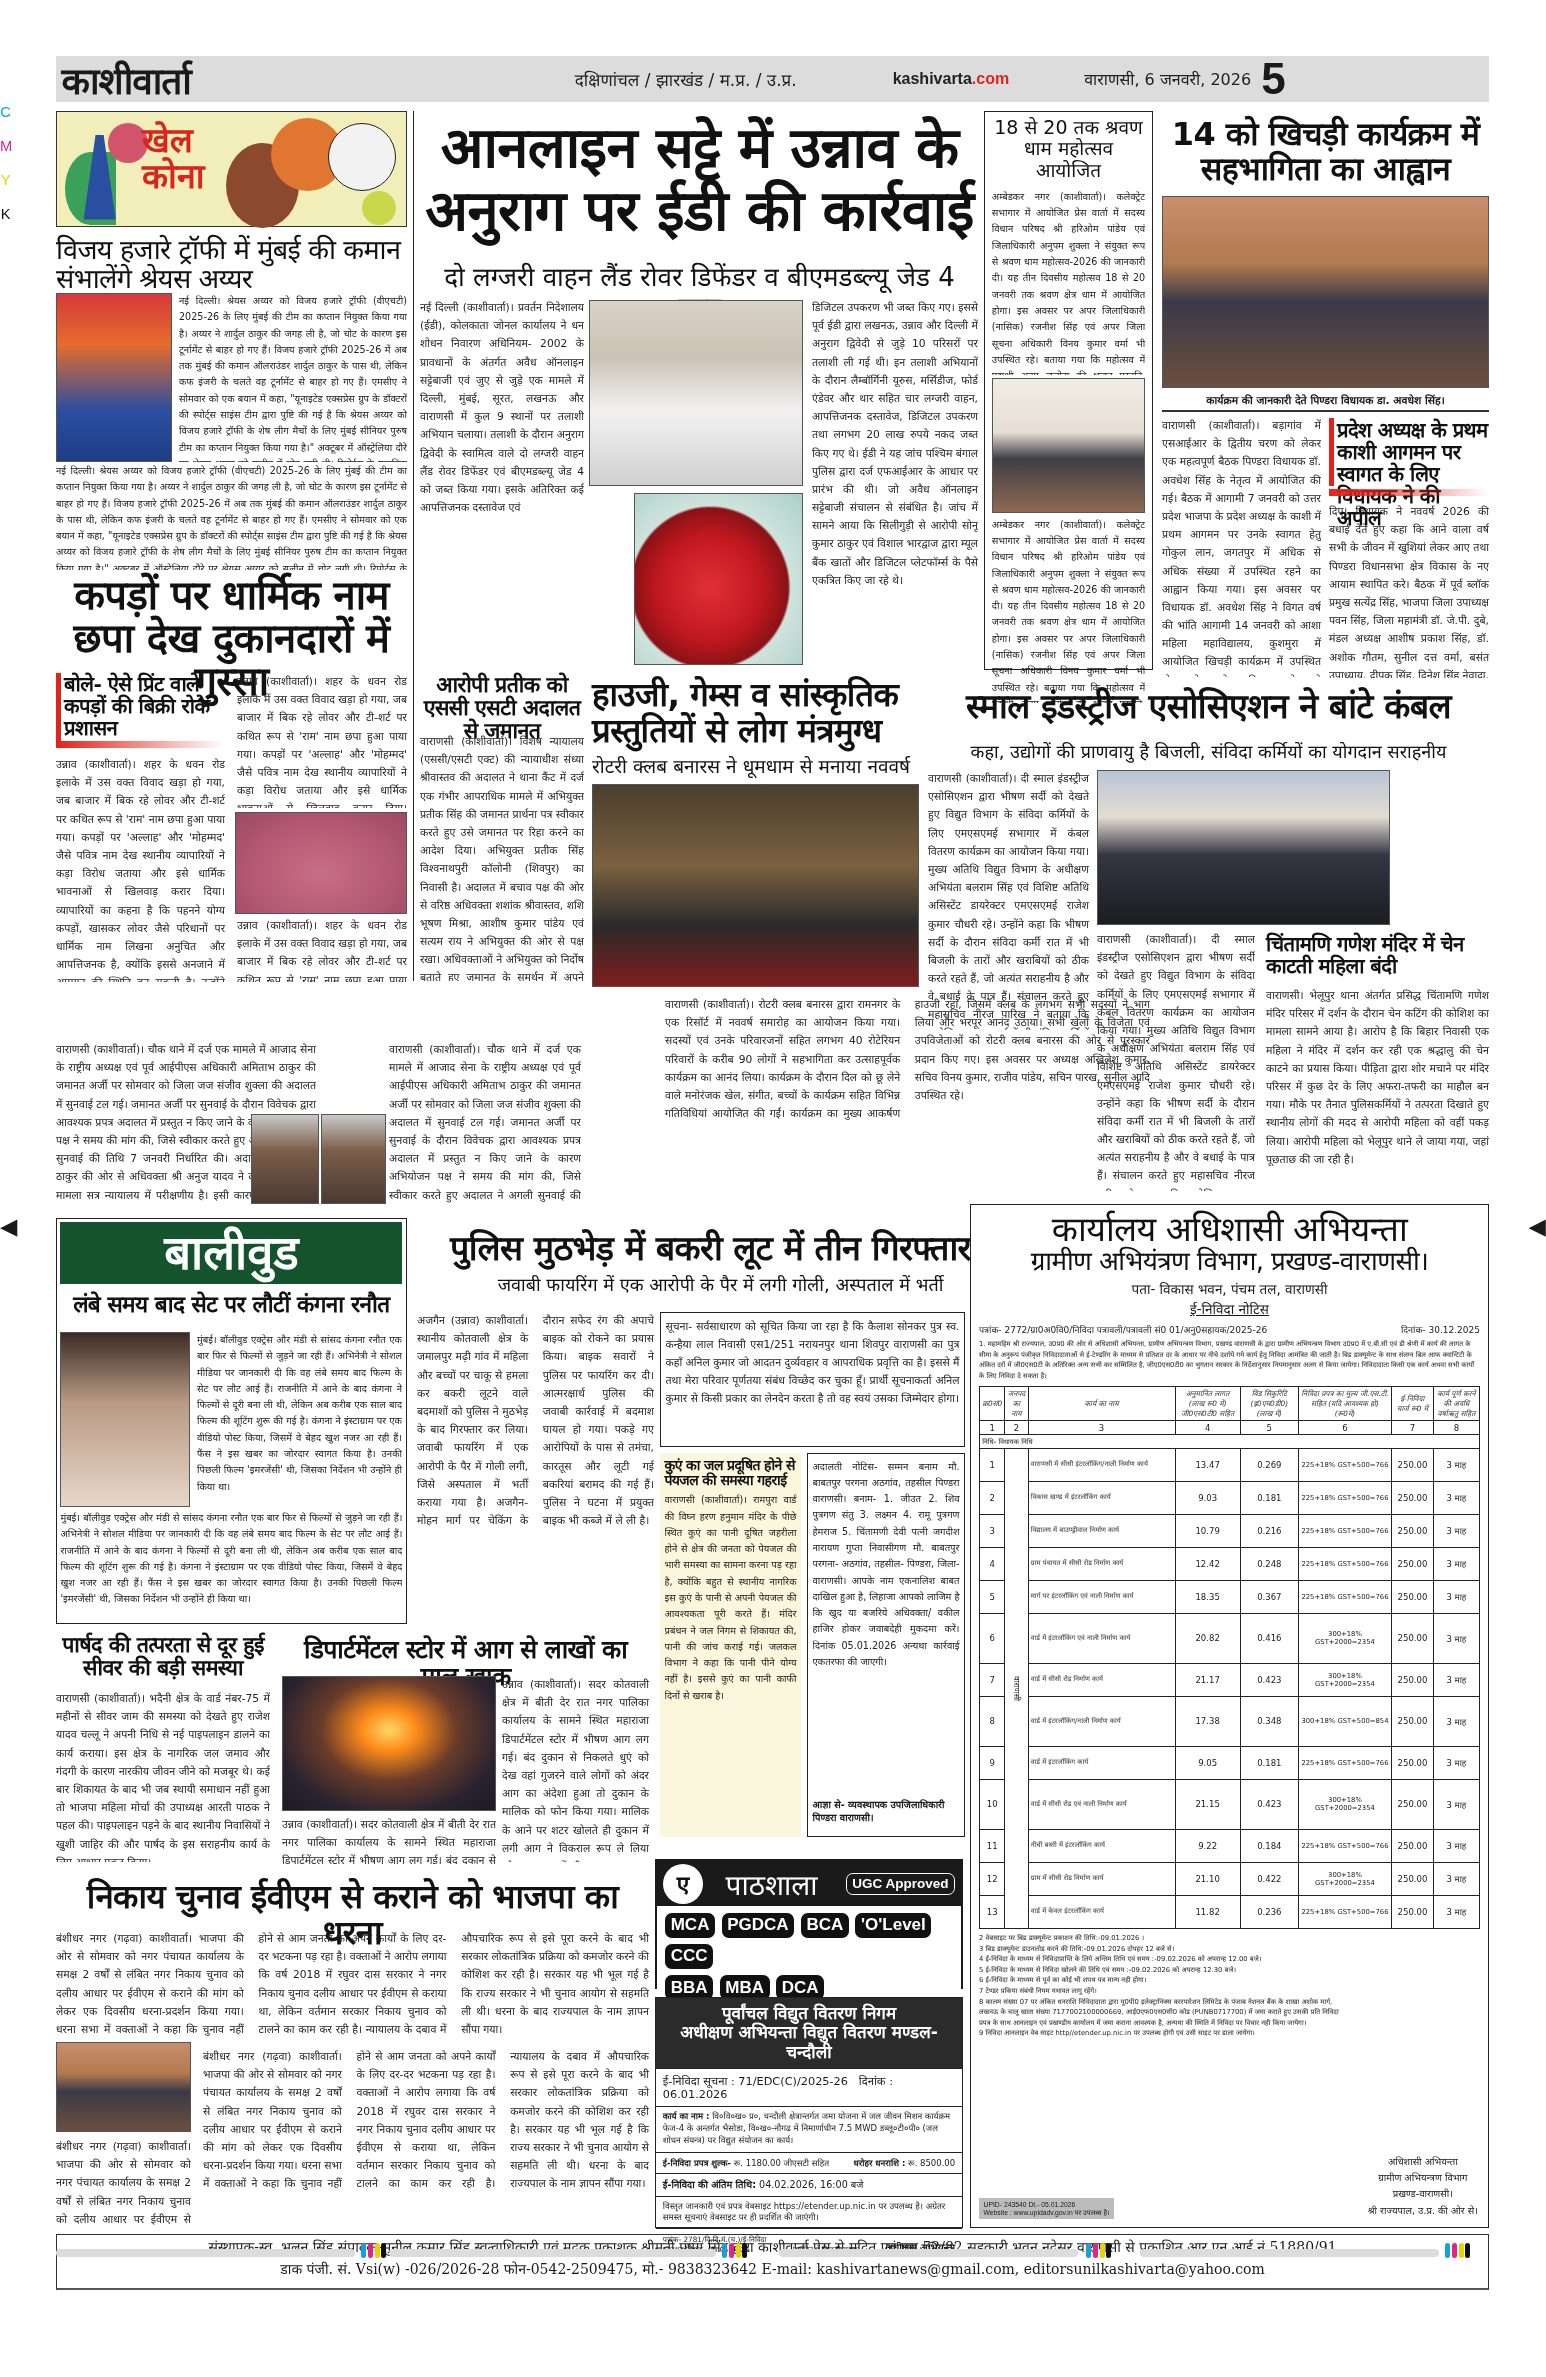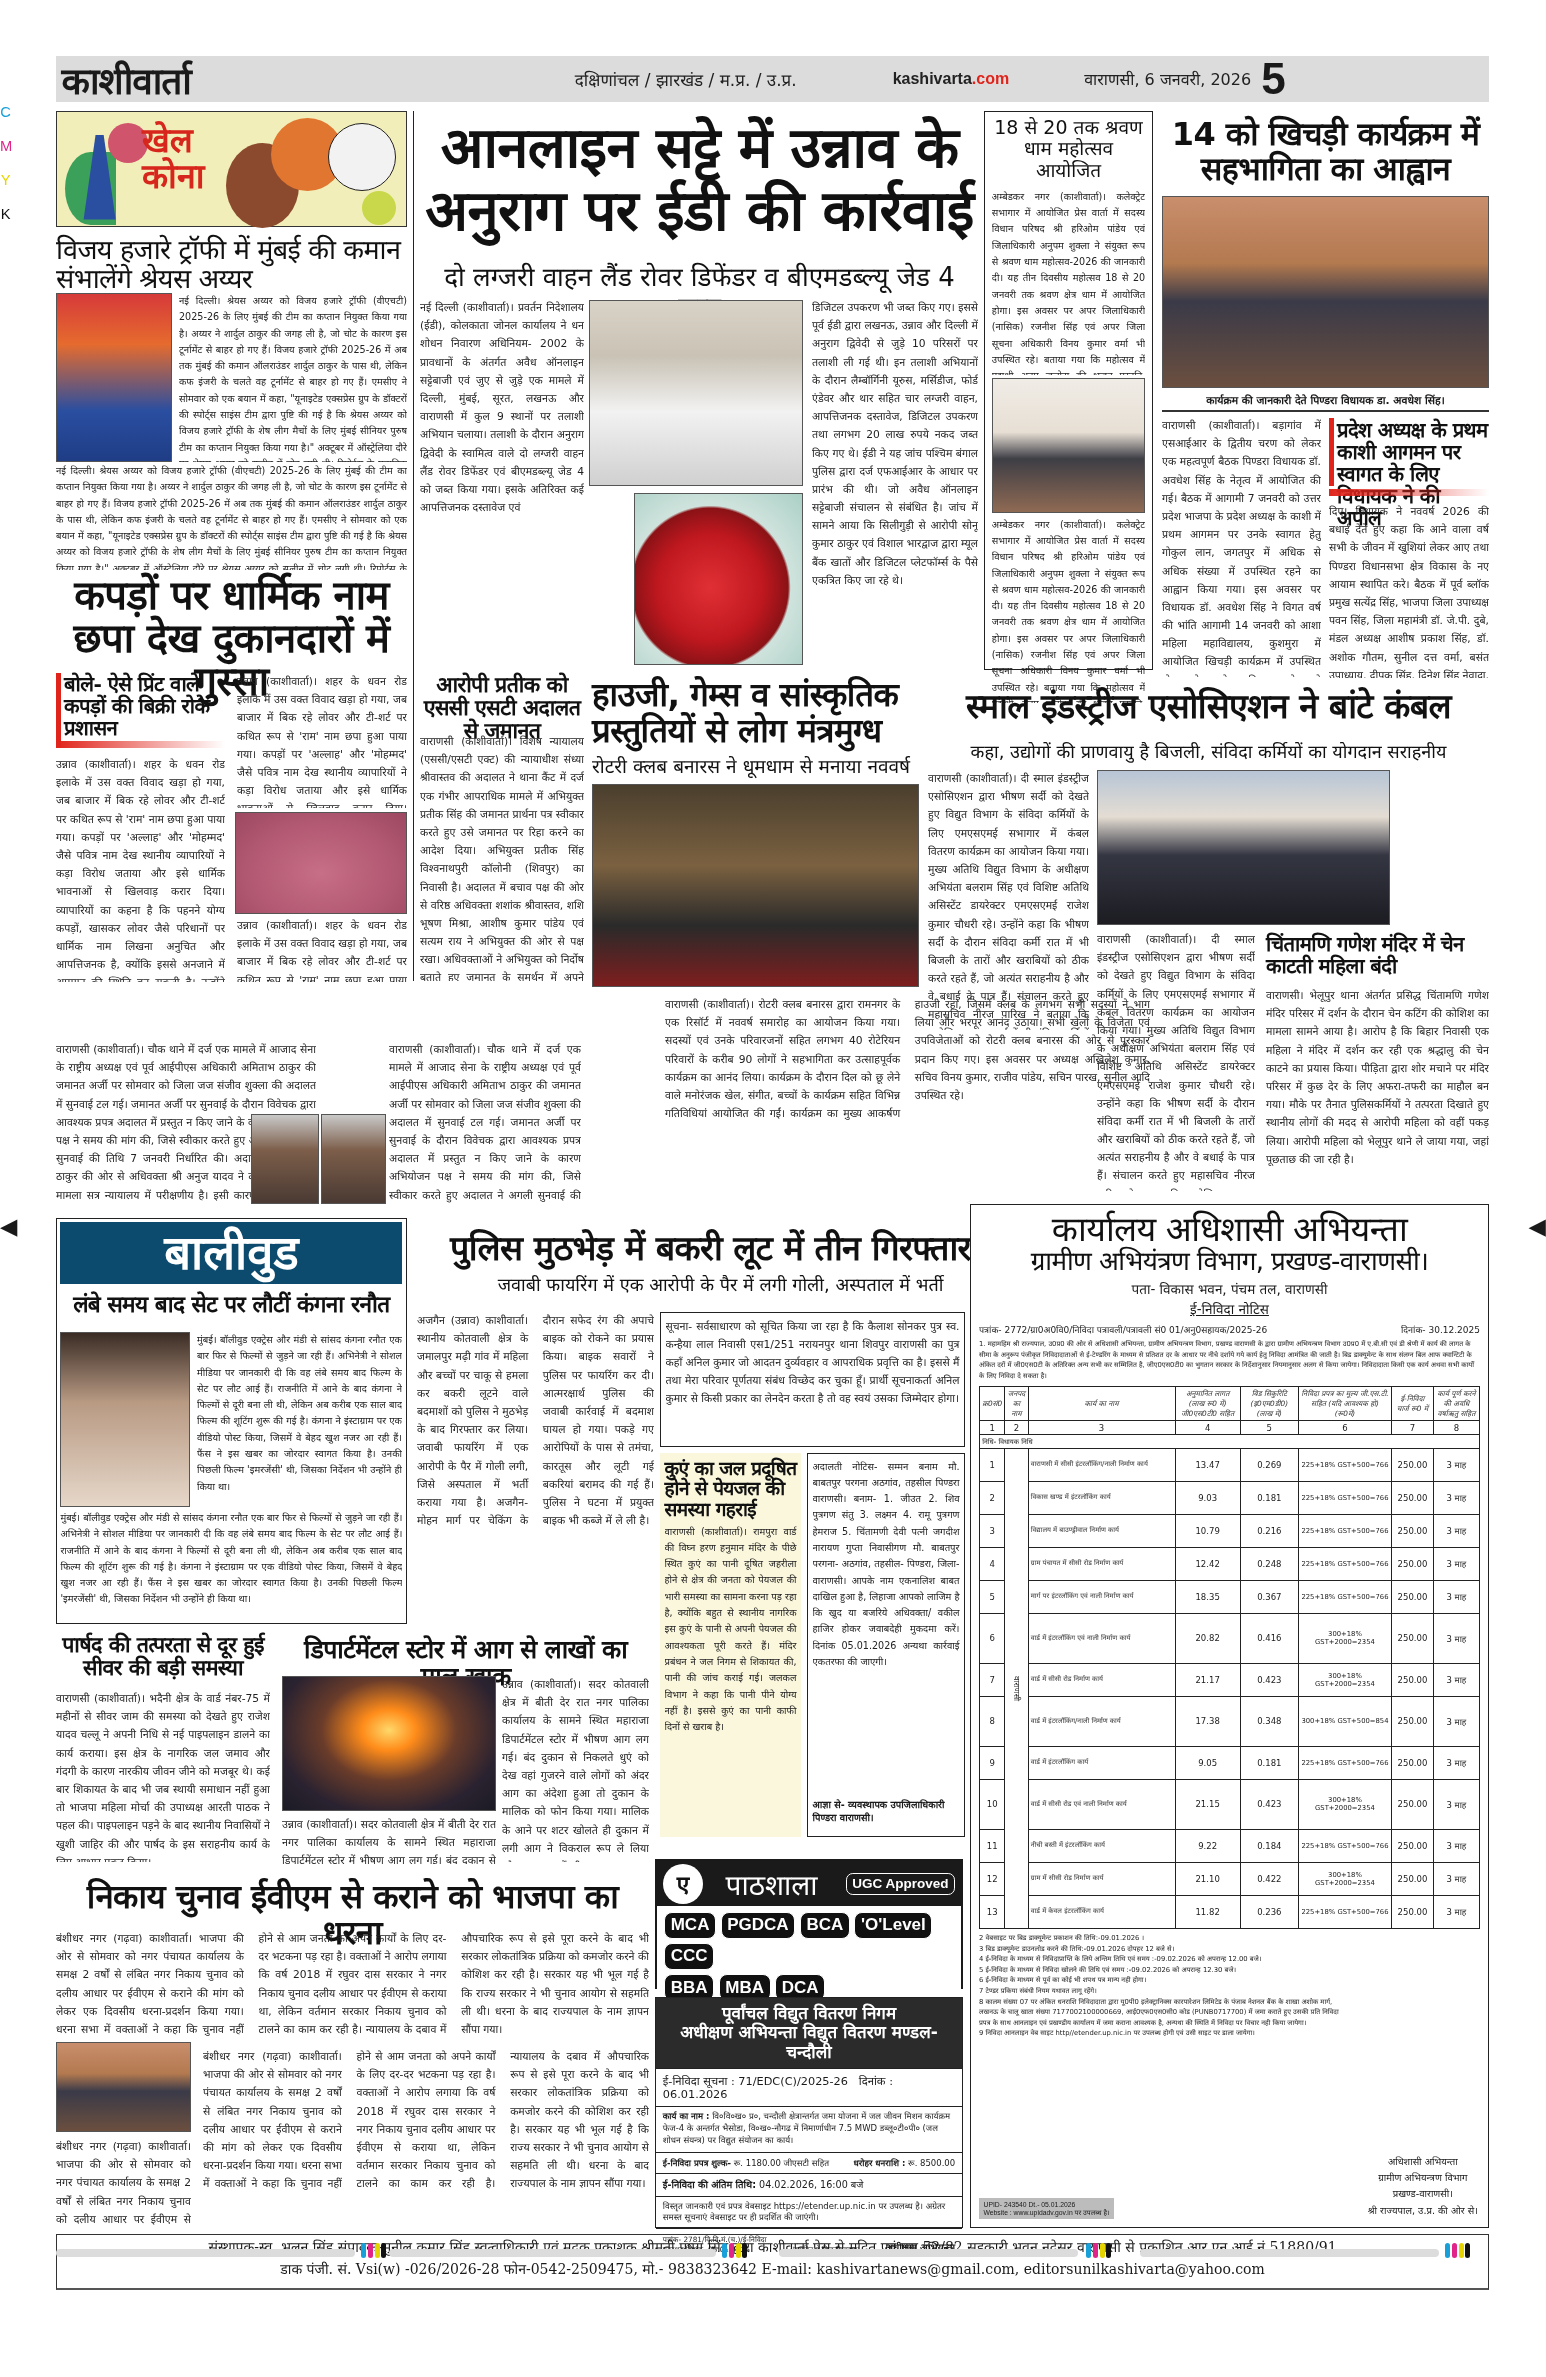--- a/index.html
+++ b/index.html
@@ -42,21 +42,21 @@
   .ph-cricket { background: linear-gradient(180deg, #d63a3a 0%, #e66b2e 30%, #2a4ea0 70%, #1f3d86 100%); }
   .ph-kangana { background: linear-gradient(180deg, #3a2c25 0%, #b89a83 40%, #e6d7c9 100%); }
 
   .khel { position: absolute; background: #f2eeb9; border: 1.1px solid #333; padding-left: 36px; }
   .khel .kw { position: absolute; left: 85px; top: 11.3px; font: bold 34px "DejaVu Sans", sans-serif; color: #d7261c; line-height: 1.05; }
   .ball { position: absolute; border-radius: 50%; }
 
   .accent-bar { position: absolute; width: 4.5px; background: #e0241b; }
   .fade-rule { position: absolute; height: 6.8px; background: linear-gradient(90deg, #e0241b 0%, rgba(224,36,28,0) 100%); }
 
-  .bolly { position: absolute; background: #0c4a6e; color: #fff; font: bold 47px "DejaVu Sans", sans-serif; text-align: center; }
+  .bolly { position: absolute; background: #14532d; color: #fff; font: bold 47px "DejaVu Sans", sans-serif; text-align: center; }
 
   .noticebox { position: absolute; border: 1.7px solid #222; background: #fff; }
   .tbl { border-collapse: collapse; width: 100%; font: 8.5px "DejaVu Sans", sans-serif; }
   .tbl th, .tbl td { border: 1.1px solid #222; text-align: center; padding: 1.7px 2.3px; vertical-align: middle; }
   .tbl th { font-weight: normal; font-style: italic; font-size: 7.3px; color: #333; }
   .tbl td.work { text-align: left; font-size: 6.8px; color: #333; line-height: 1.3; }
 
   .ad-school { position: absolute; background: #1a1a1a; color: #fff; }
   .ad-school .pill { display: inline-block; background: #111; color: #fff; border-radius: 8px; padding: 2.3px 5.6px; margin: 2.3px; font: bold 17px "Liberation Sans", sans-serif; border: 1.1px solid #fff; }
   .ad-school .row { background: #fff; padding: 3.4px 4.5px; }
@@ -190,21 +190,21 @@
   <div class="box body cols2" style="left:361px;top:1256px;width:237px;height:305px;overflow:hidden">अजगैन (उन्नाव) काशीवार्ता। स्थानीय कोतवाली क्षेत्र के जमालपुर मढ़ी गांव में महिला और बच्चों पर चाकू से हमला कर बकरी लूटने वाले बदमाशों को पुलिस ने मुठभेड़ के बाद गिरफ्तार कर लिया। जवाबी फायरिंग में एक आरोपी के पैर में गोली लगी, जिसे अस्पताल में भर्ती कराया गया है। अजगैन-मोहन मार्ग पर चेकिंग के दौरान सफेद रंग की अपाचे बाइक को रोकने का प्रयास किया। बाइक सवारों ने पुलिस पर फायरिंग कर दी। आत्मरक्षार्थ पुलिस की जवाबी कार्रवाई में बदमाश घायल हो गया। पकड़े गए आरोपियों के पास से तमंचा, कारतूस और लूटी गई बकरियां बरामद की गई हैं। पुलिस ने घटना में प्रयुक्त बाइक भी कब्जे में ले ली है।</div>
 
   <div class="noticebox2" style="left:604px;top:1256px;width:305px;height:135px;padding:4.5px">
     <div class="body" style="height:125px;overflow:hidden">सूचना- सर्वसाधारण को सूचित किया जा रहा है कि कैलाश सोनकर पुत्र स्व. कन्हैया लाल निवासी एस1/251 नरायनपुर थाना शिवपुर वाराणसी का पुत्र कहाँ अनिल कुमार जो आदतन दुर्व्यवहार व आपराधिक प्रवृत्ति का है। इससे मैं तथा मेरा परिवार पूर्णतया संबंध विच्छेद कर चुका हूँ। प्रार्थी सूचनाकर्ता अनिल कुमार से किसी प्रकार का लेनदेन करता है तो वह स्वयं उसका जिम्मेदार होगा।</div>
   </div>
   <div class="noticebox2" style="left:751px;top:1397px;width:158px;height:384px;padding:4.5px">
     <div class="body" style="height:339px;overflow:hidden;font-size:9.6px">अदालती नोटिस- सम्मन बनाम मौ. बाबतपुर परगना अठगांव, तहसील पिण्डरा वाराणसी। बनाम- 1. जीउत 2. शिव पुत्रगण संतु 3. लक्ष्मन 4. रामू पुत्रगण हेमराज 5. चिंतामणी देवी पत्नी जगदीश नारायण गुप्ता निवासीगण मौ. बाबतपुर परगना- अठगांव, तहसील- पिण्डरा, जिला- वाराणसी। आपके नाम एकनालिश बाबत दाखिल हुआ है, लिहाजा आपको लाजिम है कि खुद या बजरिये अधिवक्ता/ वकील हाजिर होकर जवाबदेही मुकदमा करें। दिनांक 05.01.2026 अन्यथा कार्रवाई एकतरफा की जाएगी।</div>
     <div style="font:bold 9.6px 'DejaVu Sans',sans-serif">आज्ञा से- व्यवस्थापक उपजिलाधिकारी पिण्डरा वाराणसी।</div>
   </div>
   <div class="yellowbox" style="left:604px;top:1397px;width:141px;height:384px;padding:4.5px">
-    <div class="hl" style="font-size:19px">कुएं का जल प्रदूषित होने से पेयजल की समस्या गहराई</div>
+    <div class="hl" style="font-size:14px">कुएं का जल प्रदूषित होने से पेयजल की समस्या गहराई</div>
     <div class="body" style="margin-top:4.5px;height:316px;overflow:hidden;font-size:9.6px">वाराणसी (काशीवार्ता)। रामपुरा वार्ड की विघ्न हरण हनुमान मंदिर के पीछे स्थित कुएं का पानी दूषित जहरीला होने से क्षेत्र की जनता को पेयजल की भारी समस्या का सामना करना पड़ रहा है, क्योंकि बहुत से स्थानीय नागरिक इस कुएं के पानी से अपनी पेयजल की आवश्यकता पूरी करते हैं। मंदिर प्रबंधन ने जल निगम से शिकायत की, पानी की जांच कराई गई। जलकल विभाग ने कहा कि पानी पीने योग्य नहीं है। इससे कुएं का पानी काफी दिनों से खराब है।</div>
   </div>
 
   <div class="box hl" style="left:0;top:1577px;width:214px;font-size:21.4px;text-align:center">पार्षद की तत्परता से दूर हुई सीवर की बड़ी समस्या</div>
   <div class="box body" style="left:0;top:1634px;width:214px;height:172px;overflow:hidden">वाराणसी (काशीवार्ता)। भदैनी क्षेत्र के वार्ड नंबर-75 में महीनों से सीवर जाम की समस्या को देखते हुए राजेश यादव चल्लू ने अपनी निधि से नई पाइपलाइन डालने का कार्य कराया। इस क्षेत्र के नागरिक जल जमाव और गंदगी के कारण नारकीय जीवन जीने को मजबूर थे। कई बार शिकायत के बाद भी जब स्थायी समाधान नहीं हुआ तो भाजपा महिला मोर्चा की उपाध्यक्ष आरती पाठक ने पहल की। पाइपलाइन पड़ने के बाद स्थानीय निवासियों ने खुशी जाहिर की और पार्षद के इस सराहनीय कार्य के लिए आभार प्रकट किया।</div>
 
   <div class="box hl" style="left:226px;top:1580px;width:367px;font-size:25px;text-align:center">डिपार्टमेंटल स्टोर में आग से लाखों का माल खाक</div>
   <div class="photo ph-fire" style="left:226px;top:1620px;width:214px;height:135px"></div>
   <div class="box body" style="left:446px;top:1620px;width:147px;height:186px;overflow:hidden">उन्नाव (काशीवार्ता)। सदर कोतवाली क्षेत्र में बीती देर रात नगर पालिका कार्यालय के सामने स्थित महाराजा डिपार्टमेंटल स्टोर में भीषण आग लग गई। बंद दुकान से निकलते धुएं को देख वहां गुजरने वाले लोगों को अंदर आग का अंदेशा हुआ तो दुकान के मालिक को फोन किया गया। मालिक के आने पर शटर खोलते ही दुकान में लगी आग ने विकराल रूप ले लिया और पल भर में ही दुकान का सारा सामान जलकर राख हो गया। आग पर काबू पाने के लिए फायर कर्मियों को कड़ी मशक्कत का सामना करना पड़ा। कई फायर ब्रिगेड की गाड़ियों के आने के बाद आग पर काबू पाया जा सका।</div>
   <div class="box body" style="left:226px;top:1760px;width:214px;height:48px;overflow:hidden">उन्नाव (काशीवार्ता)। सदर कोतवाली क्षेत्र में बीती देर रात नगर पालिका कार्यालय के सामने स्थित महाराजा डिपार्टमेंटल स्टोर में भीषण आग लग गई। बंद दुकान से निकलते धुएं को देख वहां गुजरने वाले लोगों को अंदर आग का अंदेशा हुआ तो दुकान के मालिक को फोन किया गया। मालिक के आने पर शटर खोलते ही दुकान में लगी आग ने विकराल रूप ले लिया और पल भर में ही दुकान का सारा सामान जलकर राख हो गया। आग पर काबू पाने के लिए फायर कर्मियों को कड़ी मशक्कत का सामना करना पड़ा। कई फायर ब्रिगेड की गाड़ियों के आने के बाद आग पर काबू पाया जा सका।</div>

